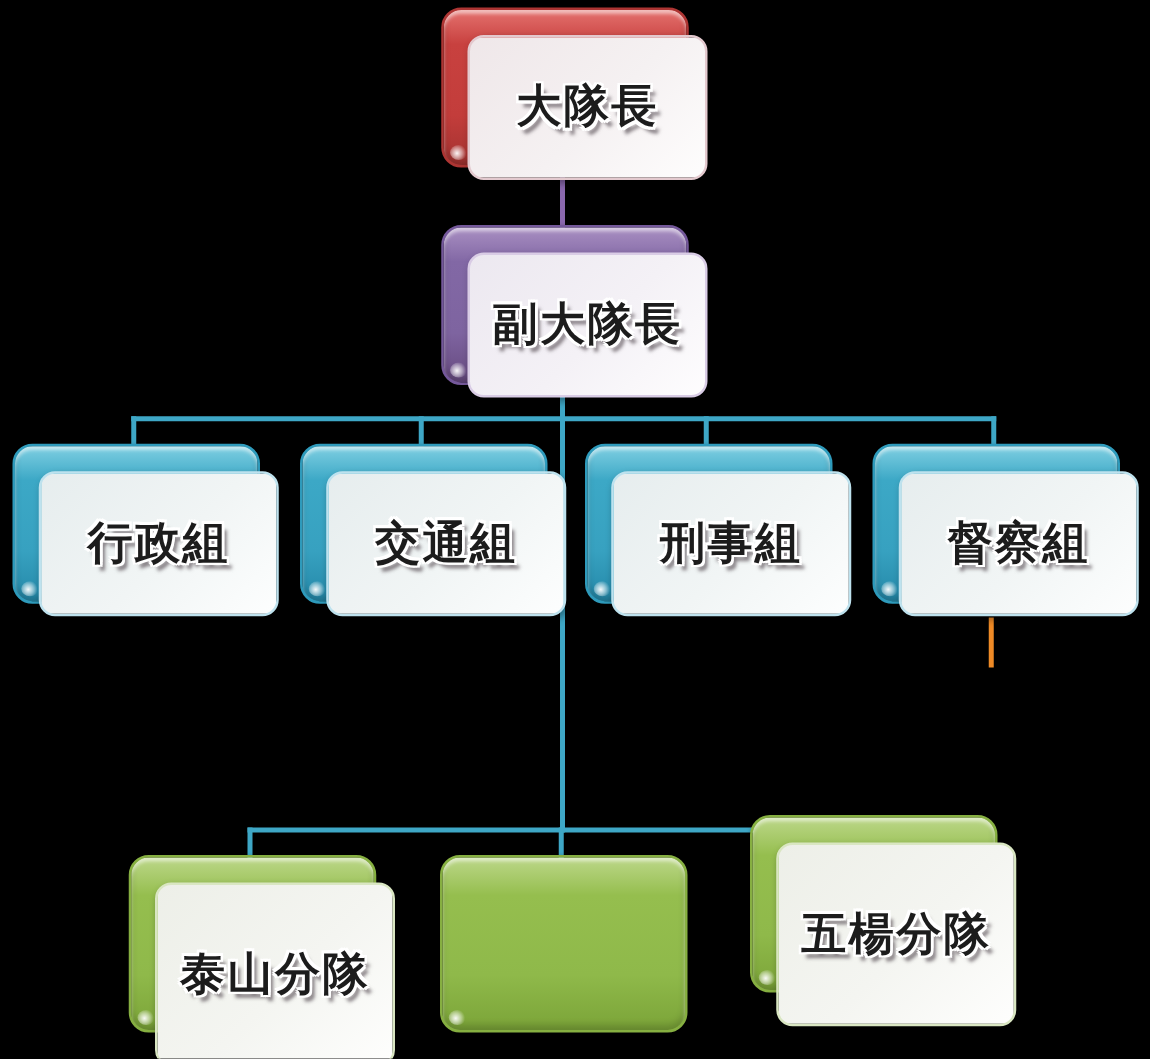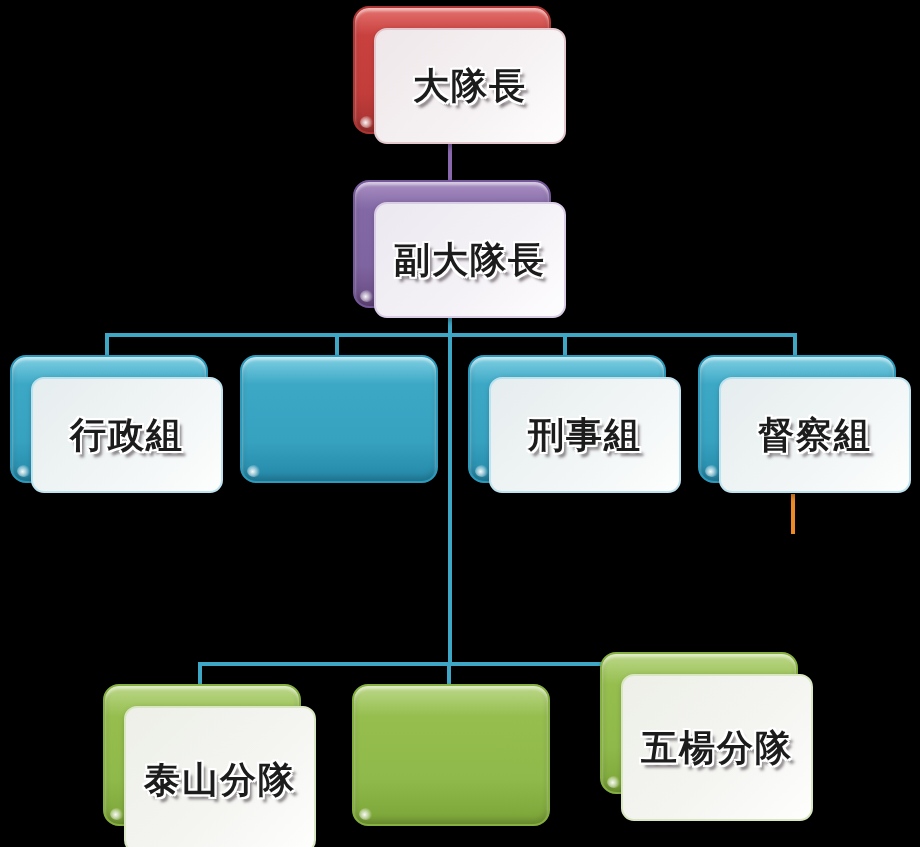--- a/index.html
+++ b/index.html
@@ -88,20 +88,23 @@
   </div>
 
   <div class="node t-purple" style="left:353px;top:180px;">
     <div class="back"></div>
     <div class="front">
       <span class="label">副大隊長</span>
     </div>
   </div>
   <div class="node t-blue" style="left:240px;top:355px;">
     <div class="back"></div>
+    <div class="front">
+      <span class="label">交通組</span>
+    </div>
   </div>
   <div class="node t-blue" style="left:698px;top:355px;">
     <div class="back"></div>
     <div class="front">
       <span class="label">督察組</span>
     </div>
   </div>
   <div class="node t-blue" style="left:468px;top:355px;">
     <div class="back"></div>
     <div class="front">

